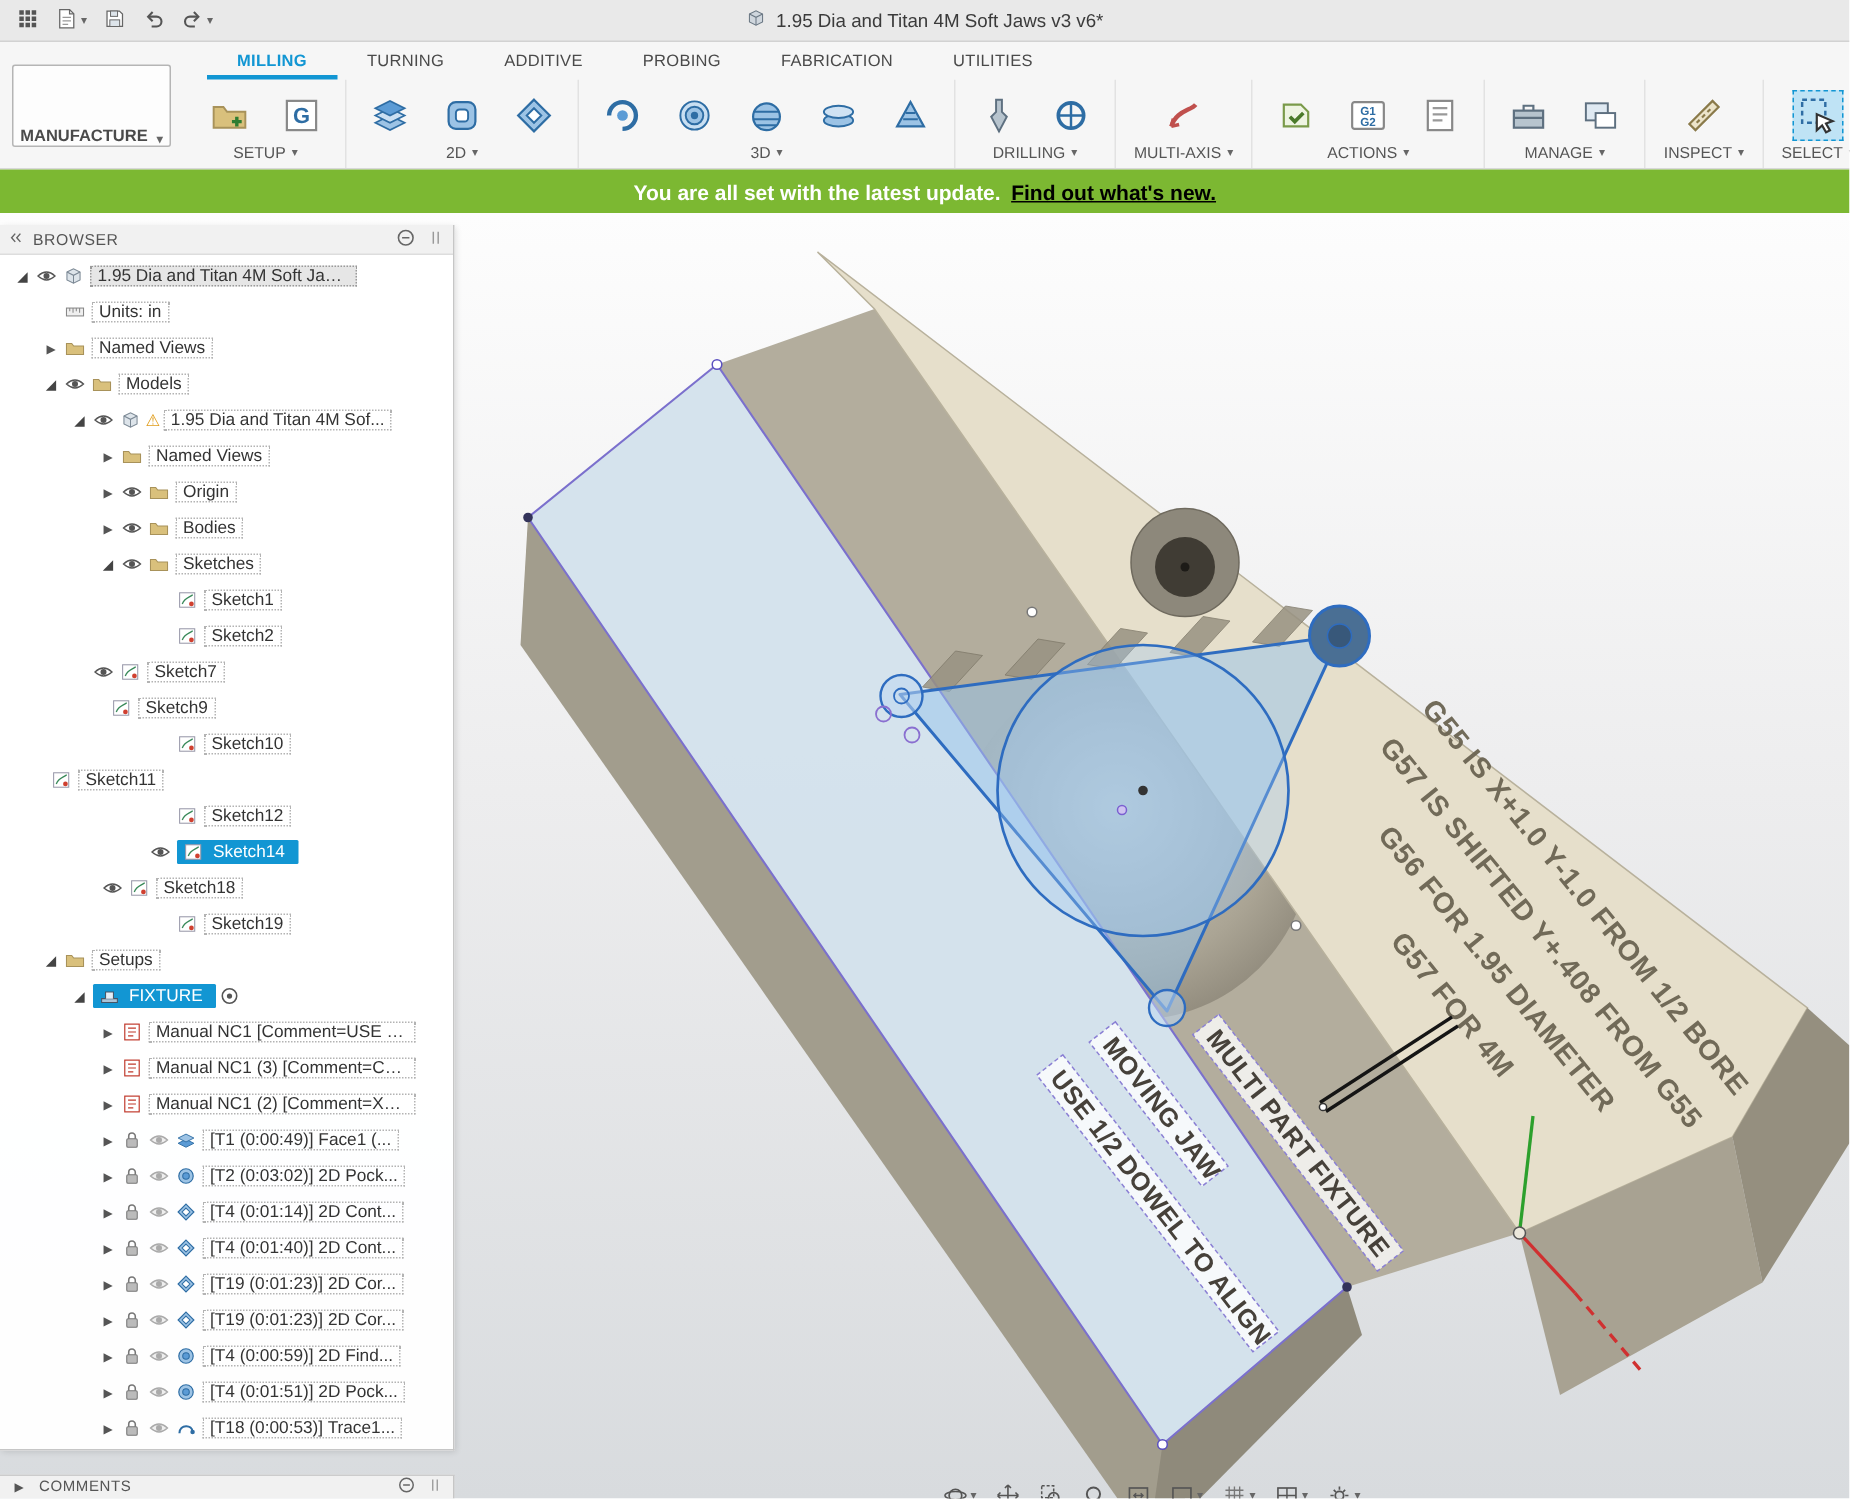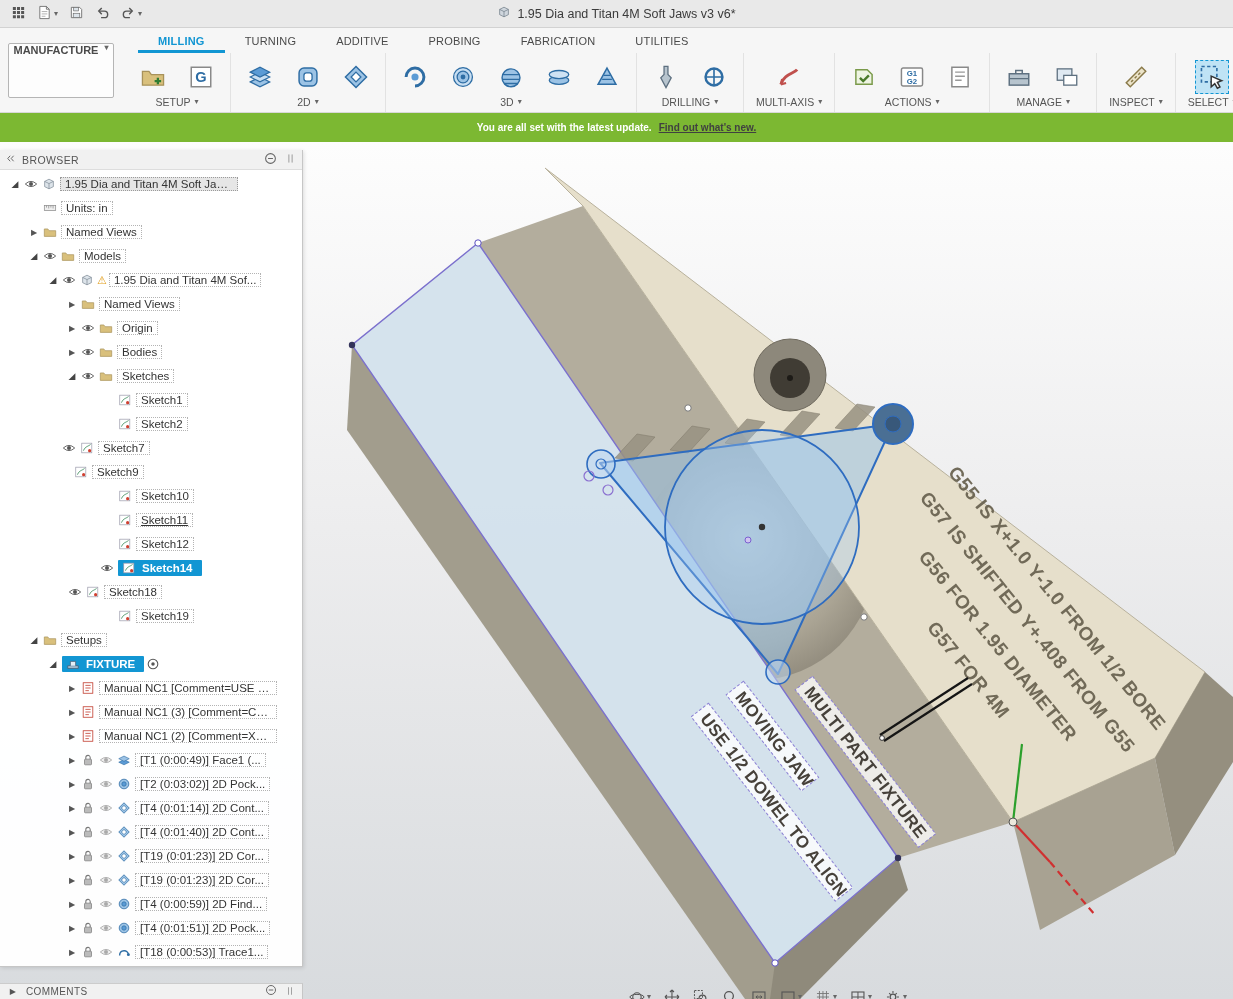--- a/index.html
+++ b/index.html
@@ -9,36 +9,36 @@
 
   
   .titlebar{position:absolute;top:0;left:0;right:0;height:28px;background:#e9e9e9;border-bottom:1px solid #d2d2d2;display:flex;align-items:center;padding:0 8px;gap:5px;z-index:40}
   .qbtn{background:none;border:none;display:flex;align-items:center;gap:2px;padding:2px 3px}
   .dd{font-size:8px;color:#666;line-height:1}
   .title-center{position:absolute;left:0;right:0;top:0;height:28px;display:flex;align-items:center;justify-content:center;gap:6px;pointer-events:none}
   .title-center span.t{font-size:12.5px;color:#3b3b3b}
 
   
   .ribbon{position:absolute;top:28px;left:0;right:0;height:85px;background:#f6f6f6;border-bottom:1px solid #d8d8d8;display:flex;z-index:40}
-  .ws-btn{margin:15px 10px 14px 8px;width:106px;border:1px solid #b5b5b5;background:#fdfdfd;font-size:11px;font-weight:bold;color:#4a4a4a;display:flex;align-items:flex-start;justify-content:center;gap:6px;border-radius:2px}
+  .ws-btn{margin:15px 10px 14px 8px;width:106px;border:1px solid #b5b5b5;background:#fdfdfd;font-size:11px;font-weight:bold;color:#4a4a4a;display:flex;align-items:flex-end;justify-content:center;gap:6px;border-radius:2px}
   .ribbon-main{flex:1;display:flex;flex-direction:column;min-width:0}
   .tabs{height:25px;display:flex;padding-left:14px}
   .tab{padding:5px 20px 1px;font-size:11px;color:#4a4a4a;letter-spacing:.2px;border:none;background:none;border-bottom:3px solid transparent;white-space:nowrap}
   .tab.active{color:#1296d3;border-bottom-color:#1296d3;font-weight:bold}
   .groups{flex:1;display:flex;align-items:stretch;overflow:hidden}
   .tgroup{display:flex;flex-direction:column;align-items:center;justify-content:space-between;padding:4px 12px 3px;border-right:1px solid #e2e2e2}
   .gicons{display:flex;gap:14px;align-items:center;flex:1}
   .gbtn{background:none;border:none;padding:3px;display:flex;border:1px solid transparent}
   .gbtn svg{display:block}
   .gbtn.act{background:#bfe3f5;border:1px dashed #1296d3}
   .glabel{font-size:10.5px;color:#555;display:flex;gap:4px;align-items:center;padding-bottom:1px;white-space:nowrap}
 
   
-  .banner{position:absolute;top:113px;left:0;right:0;height:29px;background:#7cb832;color:#fff;font-size:10px;font-weight:bold;display:flex;align-items:center;justify-content:center;gap:7px;z-index:40}
-  .banner .lnk{color:#404040;text-decoration:underline;cursor:pointer}
+  .banner{position:absolute;top:113px;left:0;right:0;height:29px;background:#7cb832;color:#fff;font-size:14px;font-weight:bold;display:flex;align-items:center;justify-content:center;gap:7px;z-index:40}
+  .banner .lnk{color:#000000;text-decoration:underline;cursor:pointer}
 
   
   .canvas{position:absolute;top:142px;left:0;right:0;bottom:0;background:linear-gradient(180deg,#fdfdfd 0%,#ededee 45%,#d8dbde 100%)}
   svg.scene{position:absolute;left:0;top:0}
   .engrave{font-family:"Liberation Sans",sans-serif;font-weight:bold;font-size:19px;fill:#6b6452;text-anchor:middle;letter-spacing:.5px;opacity:.95}
   .slbox{fill:rgba(255,255,255,.78);stroke:#8a7fd4;stroke-width:1;stroke-dasharray:3 2}
   .sltext{font-family:"Liberation Sans",sans-serif;font-weight:bold;font-size:17px;fill:#46413a;letter-spacing:.5px}
 
   
   .browser{position:absolute;top:150px;left:0;width:303px;background:rgba(255,255,255,.97);border-right:1px solid #c6c6c6;border-bottom:1px solid #c6c6c6;box-shadow:1px 1px 4px rgba(0,0,0,.12);z-index:30}
@@ -46,21 +46,21 @@
   .grow{flex:1}
   .pbtn{background:none;border:none;display:flex;align-items:center;padding:0 1px}
   .tree{padding:2px 0}
   .trow{height:24px;display:flex;align-items:center;font-size:11.5px;color:#333;white-space:nowrap}
   .arr{width:14px;font-size:8px;color:#555;text-align:center;flex:none;background:none;border:none;padding:0}
   .arr.exp{font-size:9px;color:#444}
   .icn{width:18px;display:flex;justify-content:center;flex:none}
   .tlabel{border:1px dotted #b3b3b3;padding:0 4px;margin-left:2px;max-width:178px;overflow:hidden;text-overflow:ellipsis}
   .tlabel.boxed{background:#e6e6e6;border-color:#9a9a9a}
   .selbox{display:flex;align-items:center;background:#1296d3;padding:1px 7px 1px 2px;margin-left:2px;border-radius:1px}
-  .selbox .tlabel{border:none;color:#fff;font-weight:bold;padding:0 2px}
+  .selbox .tlabel{border:none;color:#fff;font-weight:normal;padding:0 2px}
   .warn{font-size:11px;color:#e09c1a;margin-left:1px;flex:none}
 
   
   .comments{position:absolute;bottom:0;left:0;width:303px;height:16px;background:#f1f1f1;border-top:1px solid #ccc;border-right:1px solid #c6c6c6;display:flex;align-items:center;font-size:10px;color:#555;padding:0 6px;gap:6px;z-index:31;letter-spacing:.4px}
 
   
   .navbar{position:absolute;bottom:-7px;left:768px;transform:translateX(-50%);display:flex;gap:11px;align-items:flex-start;z-index:20}
   .nbtn{background:none;border:none;display:flex;align-items:center;gap:2px;padding:1px}
 </style>
 </head>
@@ -622,21 +622,21 @@
         <span class="icn"></span>
         <span class="icn">
           <svg width="14" height="14" viewBox="0 0 16 16">
             <rect x="2" y="2.5" width="11.5" height="11" fill="#fff" stroke="#99a" stroke-width="0.8"></rect>
             <path d="M4 11c2-5 5-4.5 8-7" stroke="#3a8a5a" stroke-width="1" fill="none"></path>
             <circle cx="11" cy="11" r="1.8" fill="#d04030"></circle>
           </svg>
         </span>
         <span class="tlabel">Sketch10</span>
       </div>
-      <div class="trow" style="padding-left: 84px; text-decoration: underline;">
+      <div class="trow" style="">
         <span class="arr"></span>
         <span class="icn"></span>
         <span class="icn">
           <svg width="14" height="14" viewBox="0 0 16 16">
             <rect x="2" y="2.5" width="11.5" height="11" fill="#fff" stroke="#99a" stroke-width="0.8"></rect>
             <path d="M4 11c2-5 5-4.5 8-7" stroke="#3a8a5a" stroke-width="1" fill="none"></path>
             <circle cx="11" cy="11" r="1.8" fill="#d04030"></circle>
           </svg>
         </span>
         <span class="tlabel">Sketch11</span>

